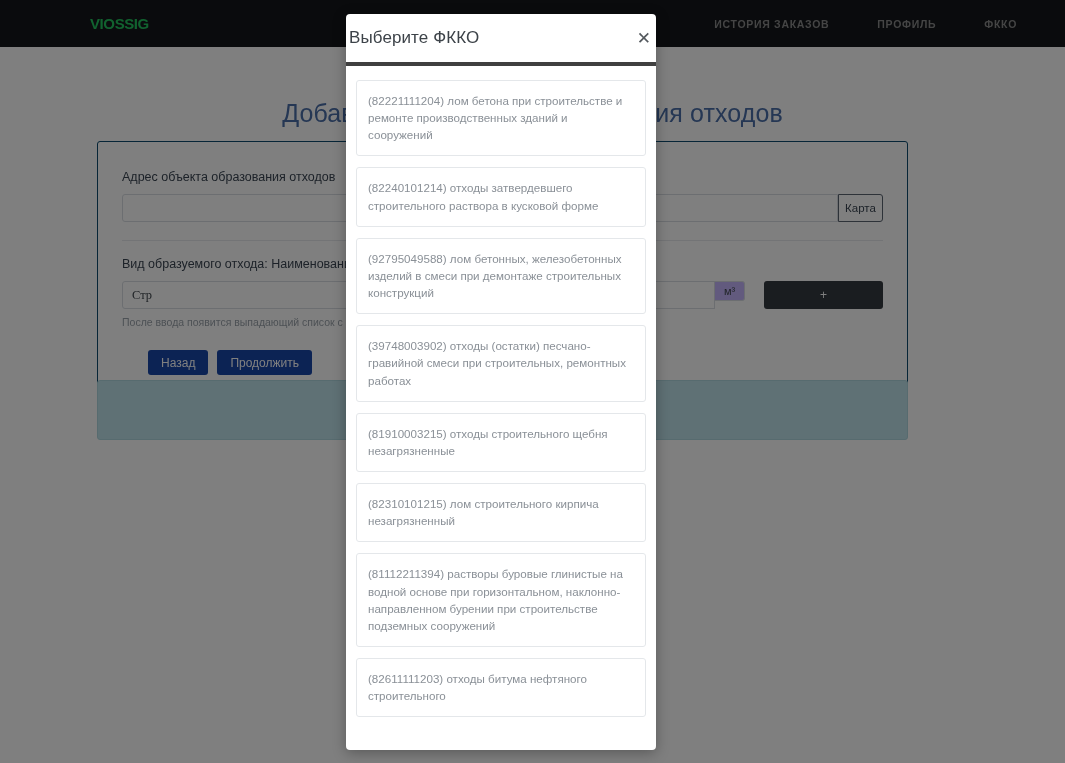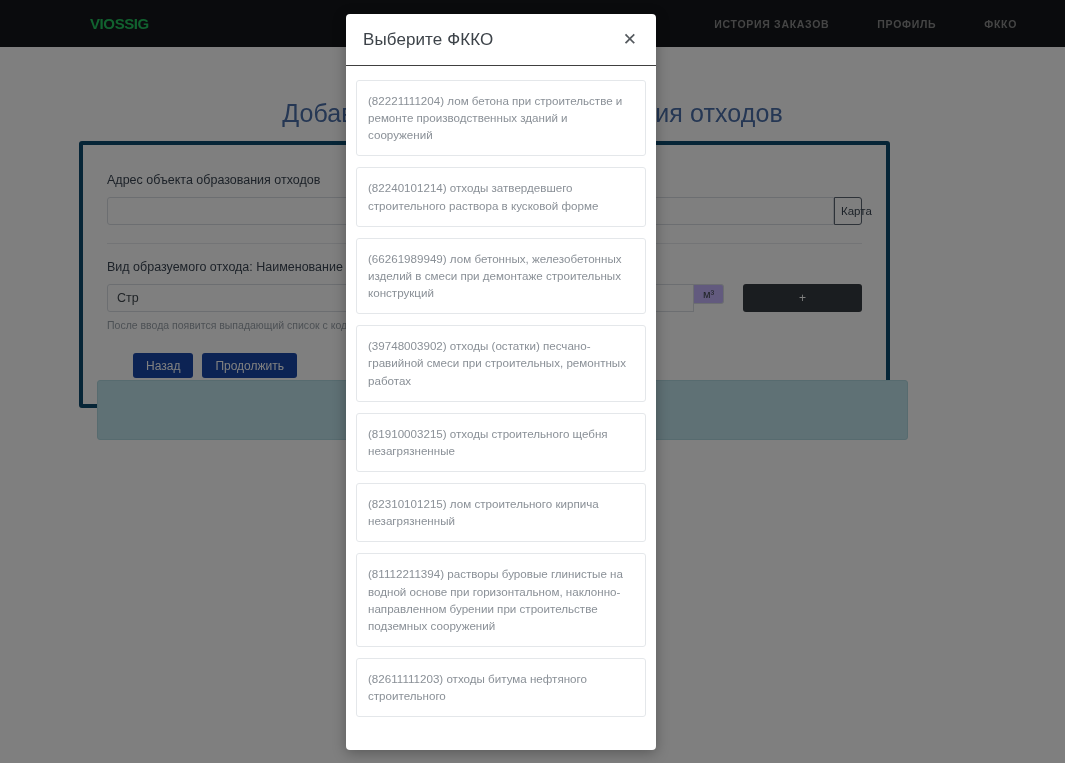--- a/index.html
+++ b/index.html
@@ -56,48 +56,48 @@
     text-align: center;
     color: #4a6ea8;
     font-size: 25px;
     font-weight: 400;
     margin: 52px 0 0 0;
     letter-spacing: 0.1px;
   }
 
   .content-card {
     position: absolute;
-    left: 79px;
+    left: 97px;
     top: 141px;
     width: 811px;
     background: #ffffff;
-    border: 4px solid #0c4a6e;
+    border: 1px solid #0c4a6e;
     border-radius: 3px;
     padding: 28px 24px 26px 24px;
   }
   .field-label {
     color: #3a4552;
     font-size: 12.5px;
     margin-bottom: 10px;
   }
   .field-row { display: flex; align-items: stretch; }
   .text-input {
     flex: 1;
     height: 28px;
     border: 1px solid #d8dde2;
     border-radius: 3px 0 0 3px;
     background: #fff;
     padding: 0 9px;
     font-size: 12.5px;
     color: #41484f;
-    font-family: Liberation Sans, sans-serif;
+    font-family: Liberation Serif, serif;
     outline: none;
   }
   .map-btn {
-    width: 28px;
+    width: 45px;
     height: 28px;
     border: 1px solid #5a6470;
     border-left: 1px solid #5a6470;
     border-radius: 0 3px 3px 0;
     background: #ffffff;
     color: #3a4552;
     font-size: 11.5px;
     cursor: pointer;
     font-family: "Liberation Sans", sans-serif;
   }
@@ -179,24 +179,24 @@
     background: #ffffff;
     border-radius: 4px;
     display: flex;
     flex-direction: column;
     box-shadow: 0 3px 14px rgba(0,0,0,0.3);
     overflow: hidden;
   }
   .modal-header {
     height: 52px;
     flex: 0 0 52px;
-    border-bottom: 1px solid #404040;
+    border-bottom: 4px solid #404040;
     display: flex;
     align-items: center;
-    padding: 0 17px;
+    padding: 0 3px;
   }
   .modal-title {
     font-size: 17px;
     color: #3d4349;
     font-weight: 400;
     letter-spacing: 0.1px;
   }
   .modal-close {
     margin-left: auto;
     background: none;
@@ -280,21 +280,21 @@
 <div id="overlay"></div>
 
 <div id="modal">
   <div class="modal-header">
     <div class="modal-title">Выберите ФККО</div>
     <button class="modal-close">✕</button>
   </div>
   <div class="modal-body">
     <div class="fkko-item">(82221111204) лом бетона при строительстве и ремонте производственных зданий и сооружений</div>
     <div class="fkko-item">(82240101214) отходы затвердевшего строительного раствора в кусковой форме</div>
-    <div class="fkko-item">(66261989949) лом бетонных, железобетонных изделий в смеси при демонтаже строительных конструкций</div>
+    <div class="fkko-item">(92795049588) лом бетонных, железобетонных изделий в смеси при демонтаже строительных конструкций</div>
     <div class="fkko-item">(39748003902) отходы (остатки) песчано-гравийной смеси при строительных, ремонтных работах</div>
     <div class="fkko-item">(81910003215) отходы строительного щебня незагрязненные</div>
     <div class="fkko-item">(82310101215) лом строительного кирпича незагрязненный</div>
     <div class="fkko-item">(81112211394) растворы буровые глинистые на водной основе при горизонтальном, наклонно-направленном бурении при строительстве подземных сооружений</div>
     <div class="fkko-item">(82611111203) отходы битума нефтяного строительного</div>
 
   </div>
 </div>
 
 </body></html>

